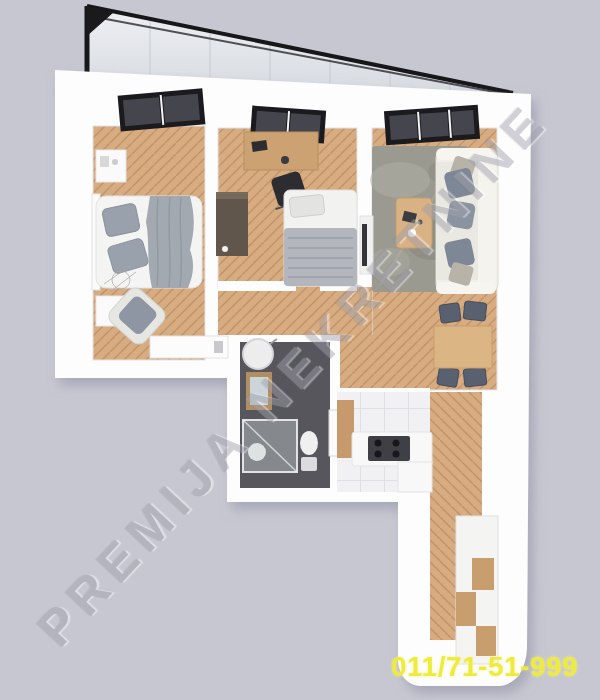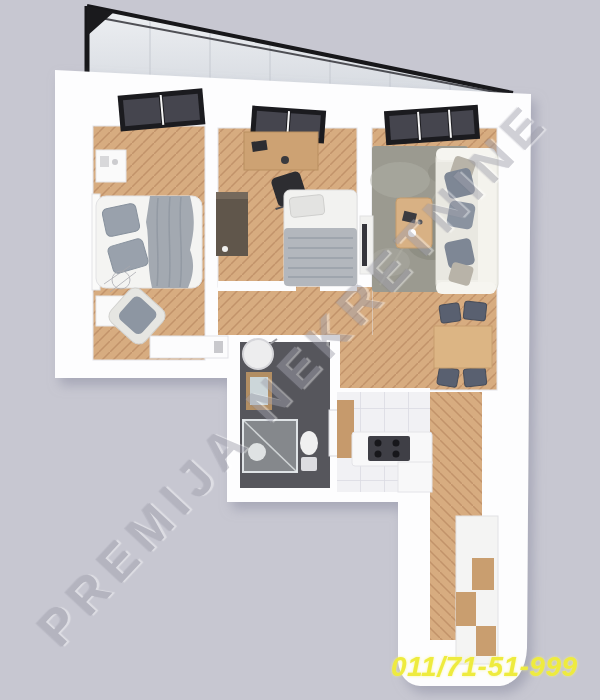--- a/index.html
+++ b/index.html
@@ -19,21 +19,21 @@
     color:var(--watermark,#a0a0ac);
     opacity:.48;
     text-shadow:2px 2px 1px rgba(255,255,255,.85), -1px -1px 1px rgba(110,110,125,.35);
     pointer-events:none;user-select:none;
   }
   .phone{
     position:absolute;left:391px;top:651px;
     font-size:28px;font-weight:700;letter-spacing:.5px;
     color:var(--accent,#eeeb3e);
     text-shadow:0 0 3px rgba(250,246,120,.8);
-    pointer-events:none;user-select:none;font-style:italic;
+    pointer-events:none;user-select:none;
   }
   .wall{fill:var(--wall,#fdfdfe);}
 </style>
 </head>
 <body>
 
 <div class="scene">
 <svg width="600" height="700" viewBox="0 0 600 700">
   <defs>
     <pattern id="hb" width="22" height="11" patternUnits="userSpaceOnUse">

